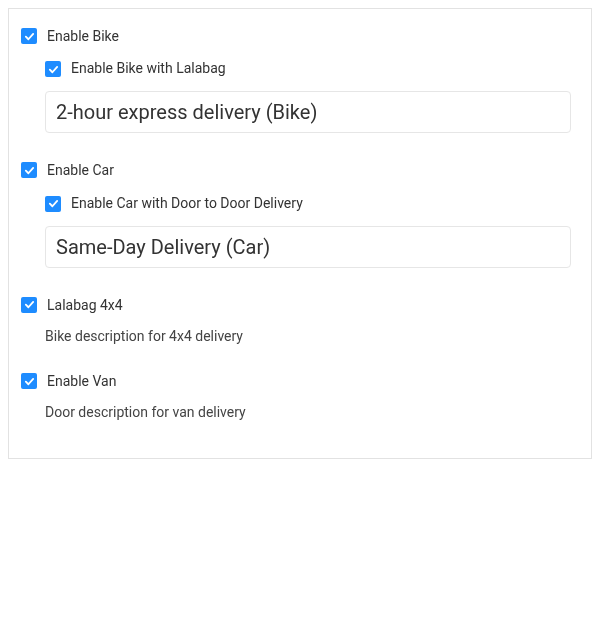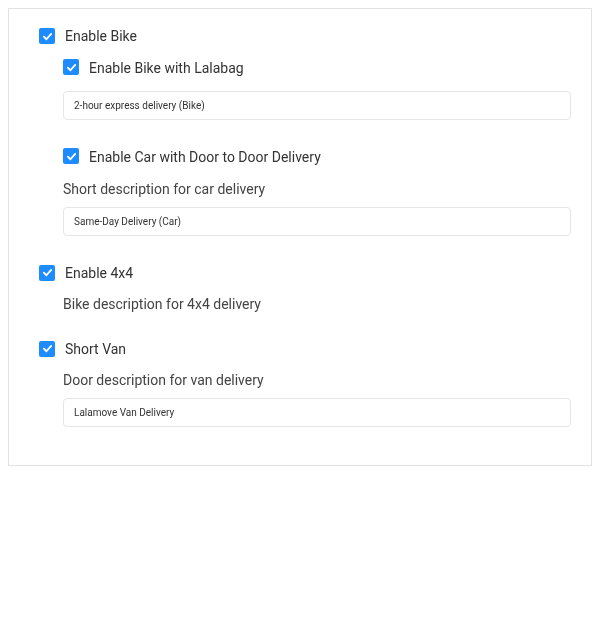--- a/index.html
+++ b/index.html
@@ -7,33 +7,33 @@
     margin: 0;
     padding: 8px;
     font-family: -apple-system, BlinkMacSystemFont, "Segoe UI", Roboto, Arial, sans-serif;
     font-size: 14px;
     color: #333;
     background: #fff;
     width: 600px;
   }
   .panel {
     border: 1px solid #e2e2e2;
-    padding: 18px 20px 10px 30px;
+    padding: 18px 20px 10px 12px;
   }
   .section {
     margin-bottom: 28px;
   }
   .row-main {
     display: flex;
     align-items: center;
     margin-bottom: 14px;
   }
   .row-sub {
     display: flex;
-    align-items: flex-start;
+    align-items: flex-end;
     margin-left: 24px;
     margin-bottom: 14px;
   }
   .cb {
     width: 16px;
     height: 16px;
     border-radius: 2px;
     background: #1e8cff;
     display: inline-flex;
     align-items: center;
@@ -53,21 +53,21 @@
   }
   .desc-label {
     margin-left: 24px;
     color: #444;
     margin-bottom: 10px;
   }
   .text-input {
     margin-left: 24px;
     width: calc(100% - 24px);
     padding: 8px 10px;
-    font-size: 10px;
+    font-size: 20px;
     color: #333;
     border: 1px solid #e6e6e6;
     border-radius: 4px;
     background: #fff;
     font-family: inherit;
   }
 </style>
 </head>
 <body>
 
@@ -91,56 +91,64 @@
               <path d="M2 6.2 L4.8 9 L10 3.2" stroke="#fff" stroke-width="2" fill="none" stroke-linecap="round" stroke-linejoin="round"></path>
             </svg>
         </span>
       </span>
       <span class="cb-label">Enable Bike with Lalabag</span>
     </div>
     <input type="text" class="text-input" value="2-hour express delivery (Bike)" style="">
   </div>
 
   <div class="section">
+    <div class="row-main">
+      <span class="cb">
+        <span>
+          <svg viewBox="0 0 12 12">
+              <path d="M2 6.2 L4.8 9 L10 3.2" stroke="#fff" stroke-width="2" fill="none" stroke-linecap="round" stroke-linejoin="round"></path>
+            </svg>
+        </span>
+      </span>
+      <span class="cb-label">Enable Car</span>
+    </div>
     <div class="row-sub">
       <span class="cb">
         <span>
           <svg viewBox="0 0 12 12">
               <path d="M2 6.2 L4.8 9 L10 3.2" stroke="#fff" stroke-width="2" fill="none" stroke-linecap="round" stroke-linejoin="round"></path>
             </svg>
         </span>
       </span>
       <span class="cb-label">Enable Car with Door to Door Delivery</span>
     </div>
-    <div class="desc-label">Short description for car delivery</div>
     <input type="text" class="text-input" value="Same-Day Delivery (Car)" style="">
   </div>
 
   <div class="section">
     <div class="row-main">
       <span class="cb">
         <span>
           <svg viewBox="0 0 12 12">
               <path d="M2 6.2 L4.8 9 L10 3.2" stroke="#fff" stroke-width="2" fill="none" stroke-linecap="round" stroke-linejoin="round"></path>
             </svg>
         </span>
       </span>
-      <span class="cb-label">Enable 4x4</span>
+      <span class="cb-label">Lalabag 4x4</span>
     </div>
     <div class="desc-label">Bike description for 4x4 delivery</div>
   </div>
 
   <div class="section">
     <div class="row-main">
       <span class="cb">
         <span>
           <svg viewBox="0 0 12 12">
               <path d="M2 6.2 L4.8 9 L10 3.2" stroke="#fff" stroke-width="2" fill="none" stroke-linecap="round" stroke-linejoin="round"></path>
             </svg>
         </span>
       </span>
-      <span class="cb-label">Short Van</span>
+      <span class="cb-label">Enable Van</span>
     </div>
     <div class="desc-label">Door description for van delivery</div>
-    <input type="text" class="text-input" value="Lalamove Van Delivery" style="">
   </div>
 
 </div>
 
 </body></html>

